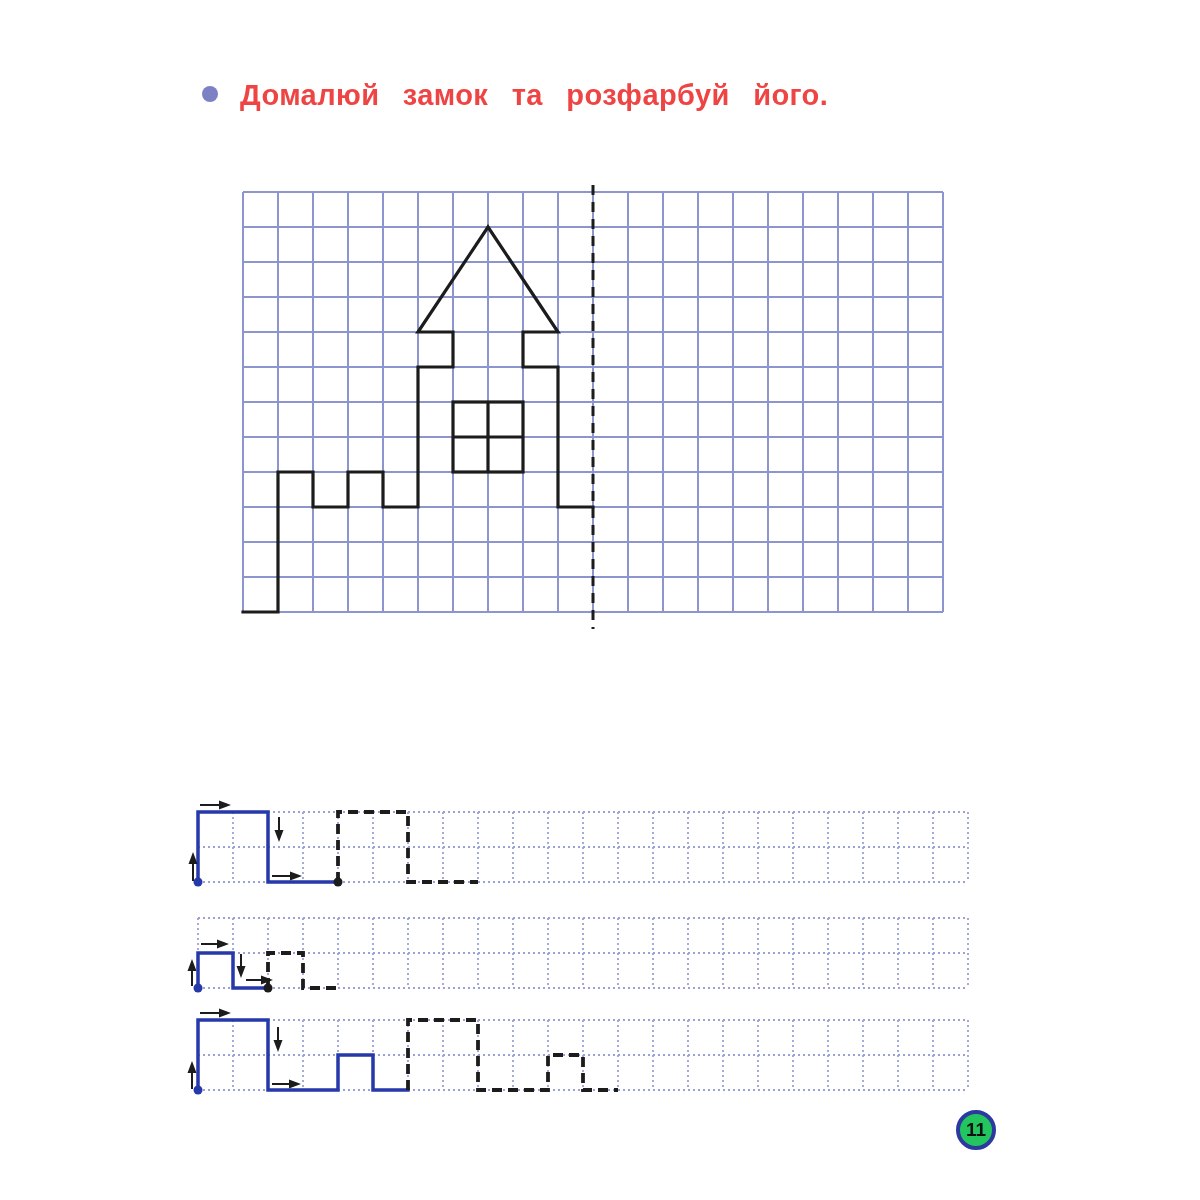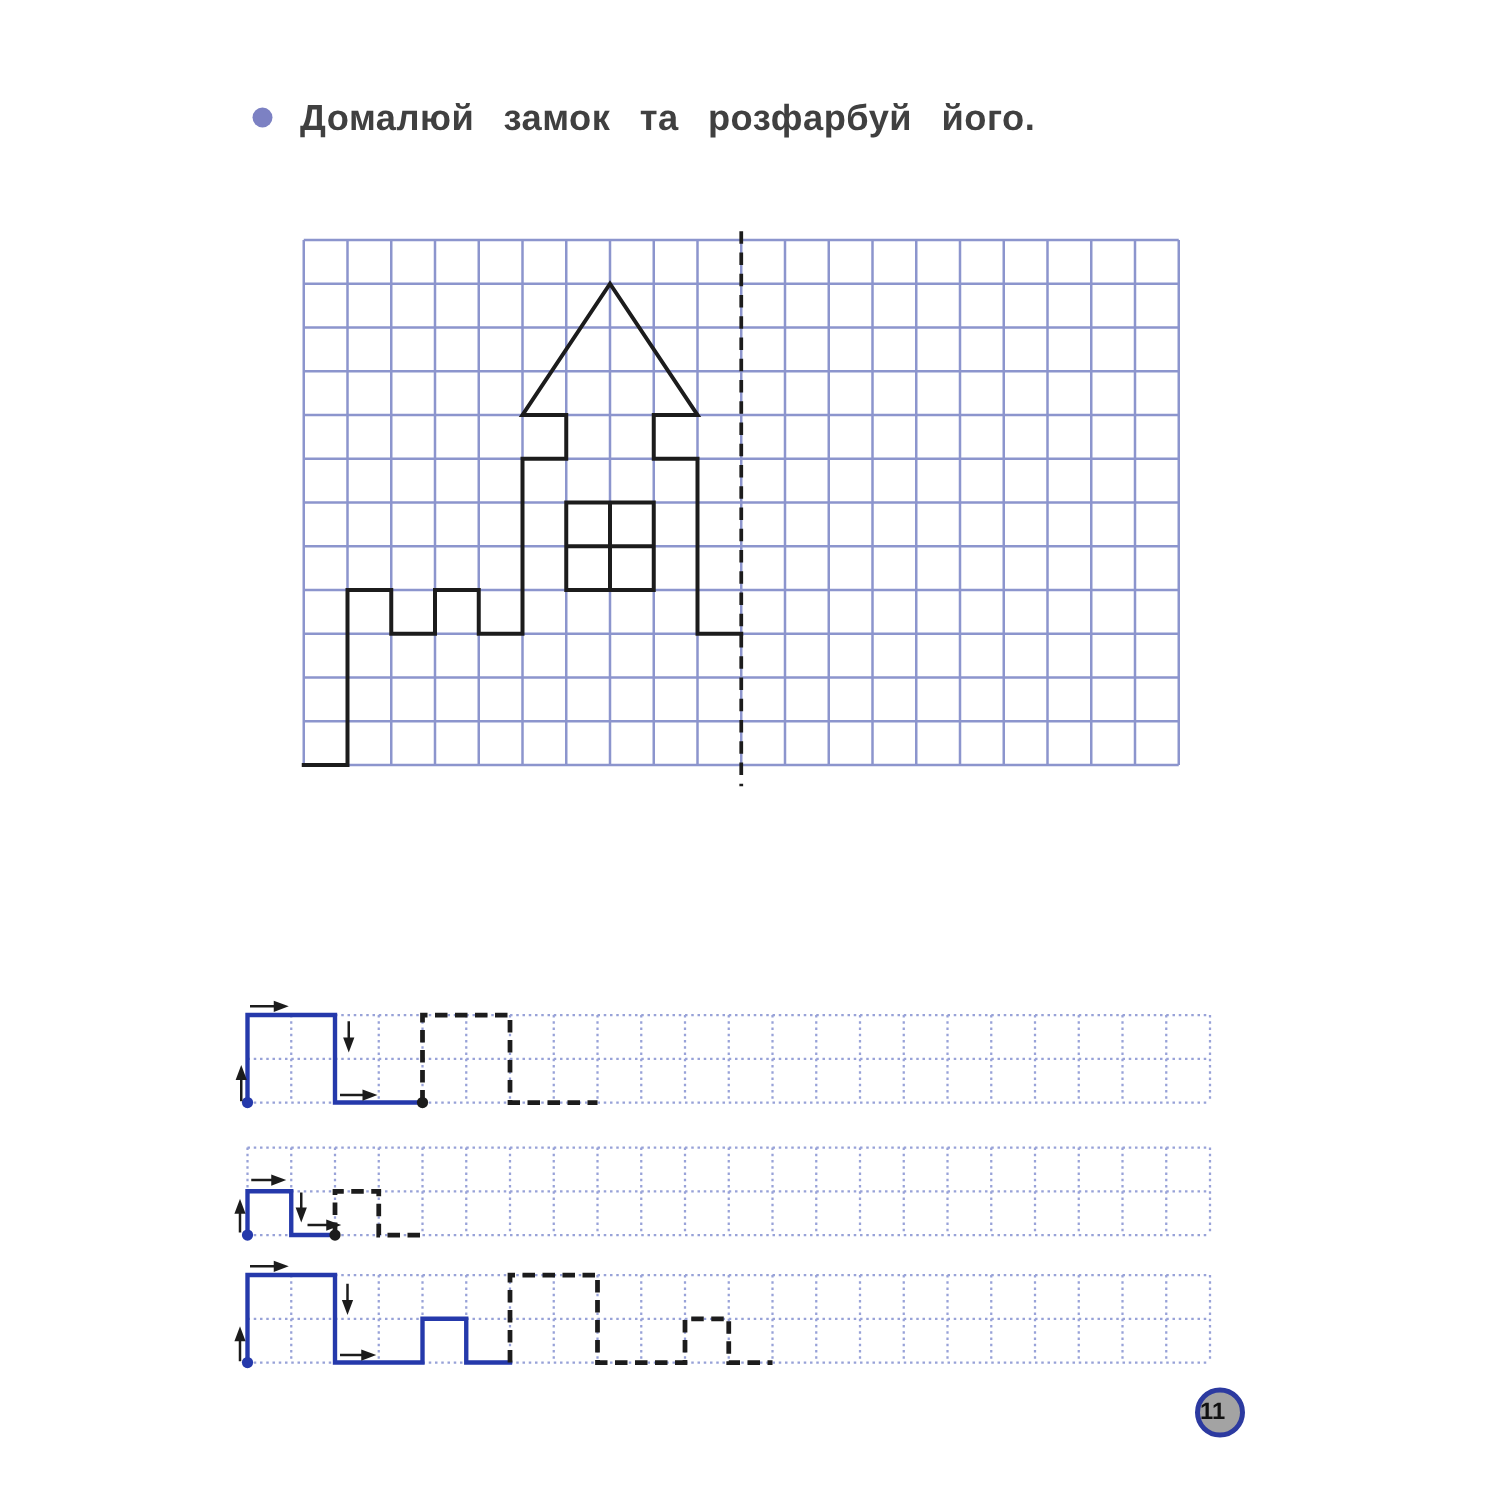--- a/index.html
+++ b/index.html
@@ -8,27 +8,27 @@
     font-family:"Liberation Sans", sans-serif;overflow:hidden;
   }
   #scene{position:absolute;left:0;top:0;}
   .title-row{
     position:absolute;left:202px;top:79px;display:flex;align-items:flex-start;
   }
   .title-bullet{
     width:16px;height:16px;border-radius:50%;margin-top:7px;flex:0 0 auto;
   }
   .title-text{
-    margin-left:22px;font-size:29px;font-weight:bold;color:#404040;
+    margin-left:22px;font-size:29px;font-weight:bold;color:#ef4444;
     letter-spacing:0.4px;word-spacing:15px;white-space:nowrap;
   }
   .page-badge{
     position:absolute;left:956px;top:1110px;width:32px;height:32px;
-    border-radius:50%;display:flex;align-items:center;justify-content:flex-start;
-    font-size:19px;font-weight:bold;color:#111111;background:#a3a3a3;
+    border-radius:50%;display:flex;align-items:center;justify-content:center;
+    font-size:19px;font-weight:bold;color:#111111;background:#22c55e;
   }
 </style>
 </head>
 <body>
 
 <div class="title-row">
   <span class="title-bullet" style="background: rgb(124, 129, 195);"></span>
   <span class="title-text">Домалюй замок та розфарбуй його.</span>
 </div>
 

